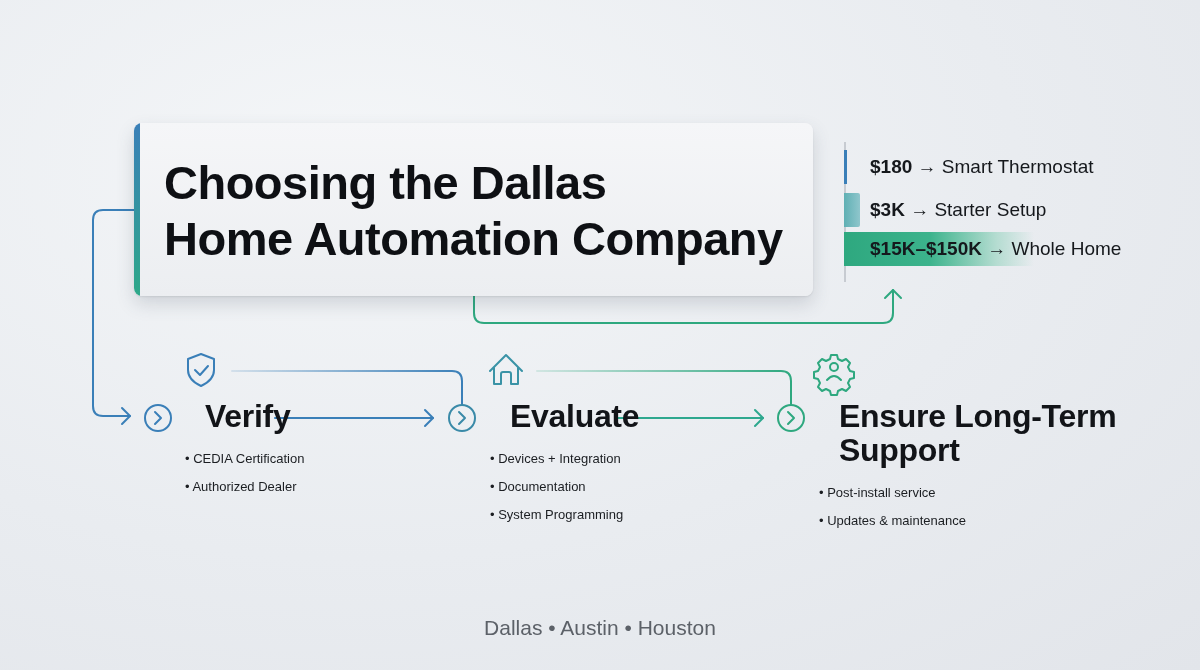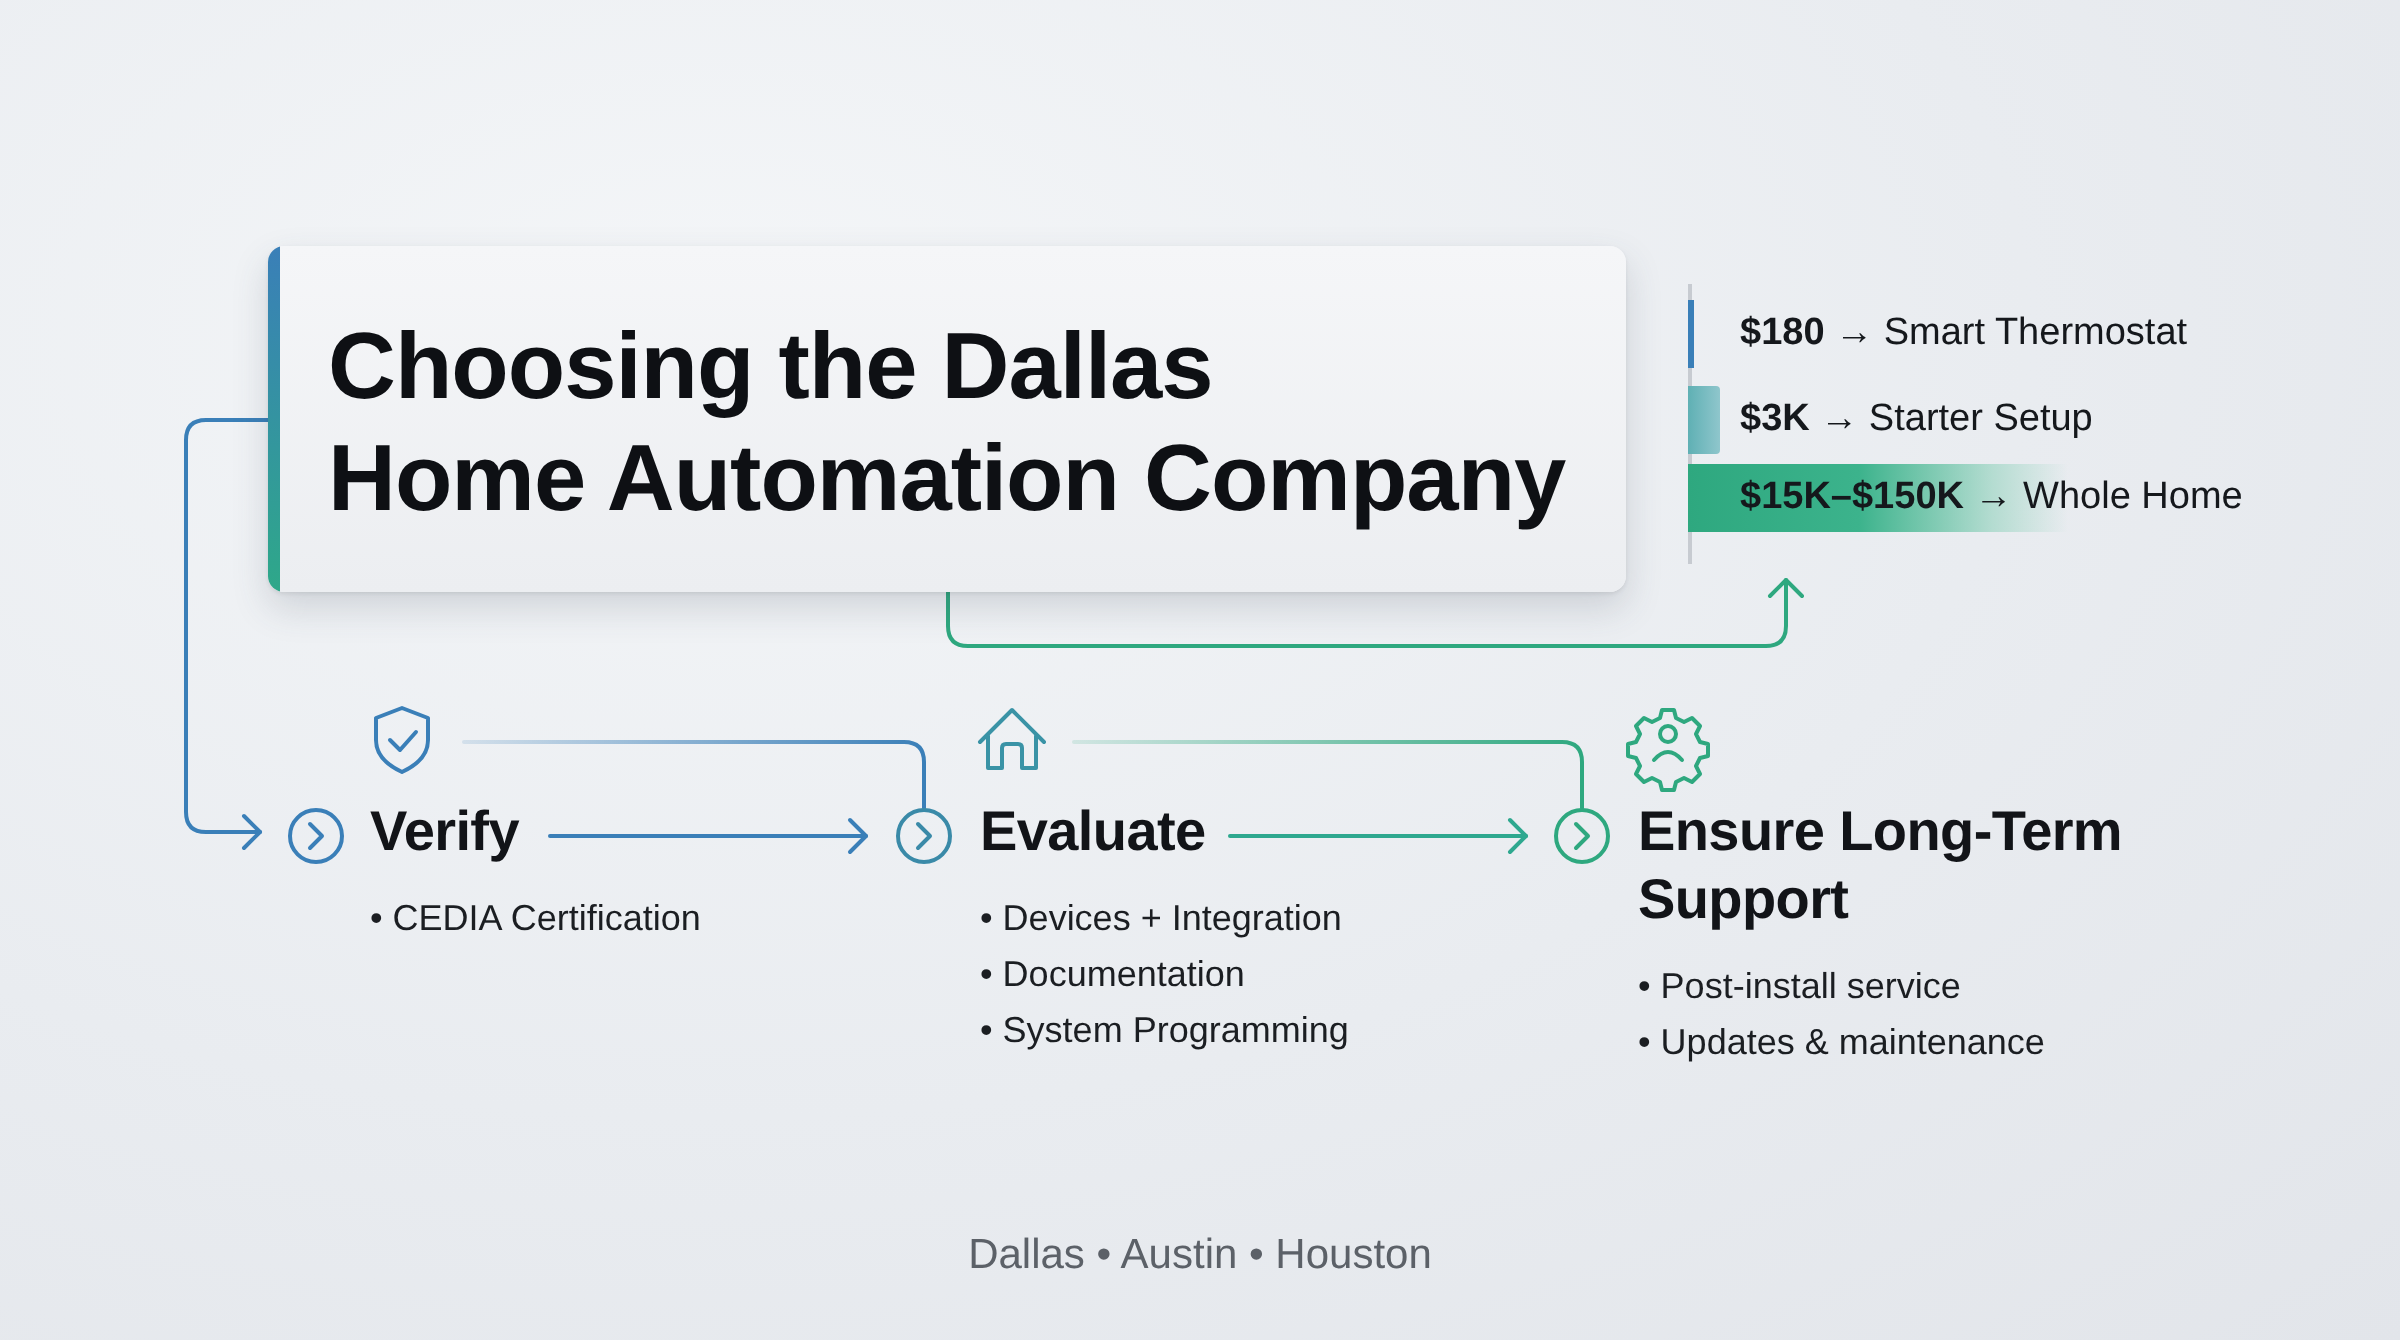--- a/index.html
+++ b/index.html
@@ -26,22 +26,22 @@
     font-size:47px; font-weight:bold; line-height:56px; letter-spacing:-0.5px;
     color:#0e1014;
   }
   .price-list { position:absolute; left:844px; top:142px; width:300px; height:140px; }
   .price-axis { position:absolute; left:0; top:0; width:2px; height:140px; background:#c7cbd1; }
   .price-row { position:absolute; left:0; height:34px; display:flex; align-items:center; }
   .price-bar { position:absolute; left:0; top:0; height:34px; }
   .price-text { position:relative; padding-left:26px; font-size:19px; color:#15181c; white-space:nowrap; }
   .price-text b { font-weight:bold; }
   .step { position:absolute; }
-  .step-title { font-size:28px; font-weight:bold; line-height:34px; color:#121418; letter-spacing:-0.3px; white-space:nowrap; }
-  .step-bullets { margin-top:12px; font-size:18px; line-height:28px; color:#1b1e22; }
+  .step-title { font-size:32px; font-weight:bold; line-height:34px; color:#121418; letter-spacing:-0.3px; white-space:nowrap;margin-left:20px; }
+  .step-bullets { margin-top:12px; font-size:13px; line-height:28px; color:#1b1e22; }
   .step-bullets div { white-space:nowrap; }
   .footer {
     position:absolute; left:0; width:1200px; top:616px; text-align:center;
     font-size:21px; color:#5c6168;
   }
 </style>
 </head>
 <body>
 
 <svg class="svg-layer" viewBox="0 0 1200 670">
@@ -150,20 +150,21 @@
     </div>
   </div>
 </div>
 
 <div class="step" style="left:185px; top:399px;">
   <div class="step-title">
     <div>Verify</div>
   </div>
   <div class="step-bullets">
     <div>• CEDIA Certification</div>
+    <div>• Authorized Dealer</div>
   </div>
 </div>
 
 <div class="step" style="left:490px; top:399px;">
   <div class="step-title">
     <div>Evaluate</div>
   </div>
   <div class="step-bullets">
     <div>• Devices + Integration</div>
     <div>• Documentation</div>

